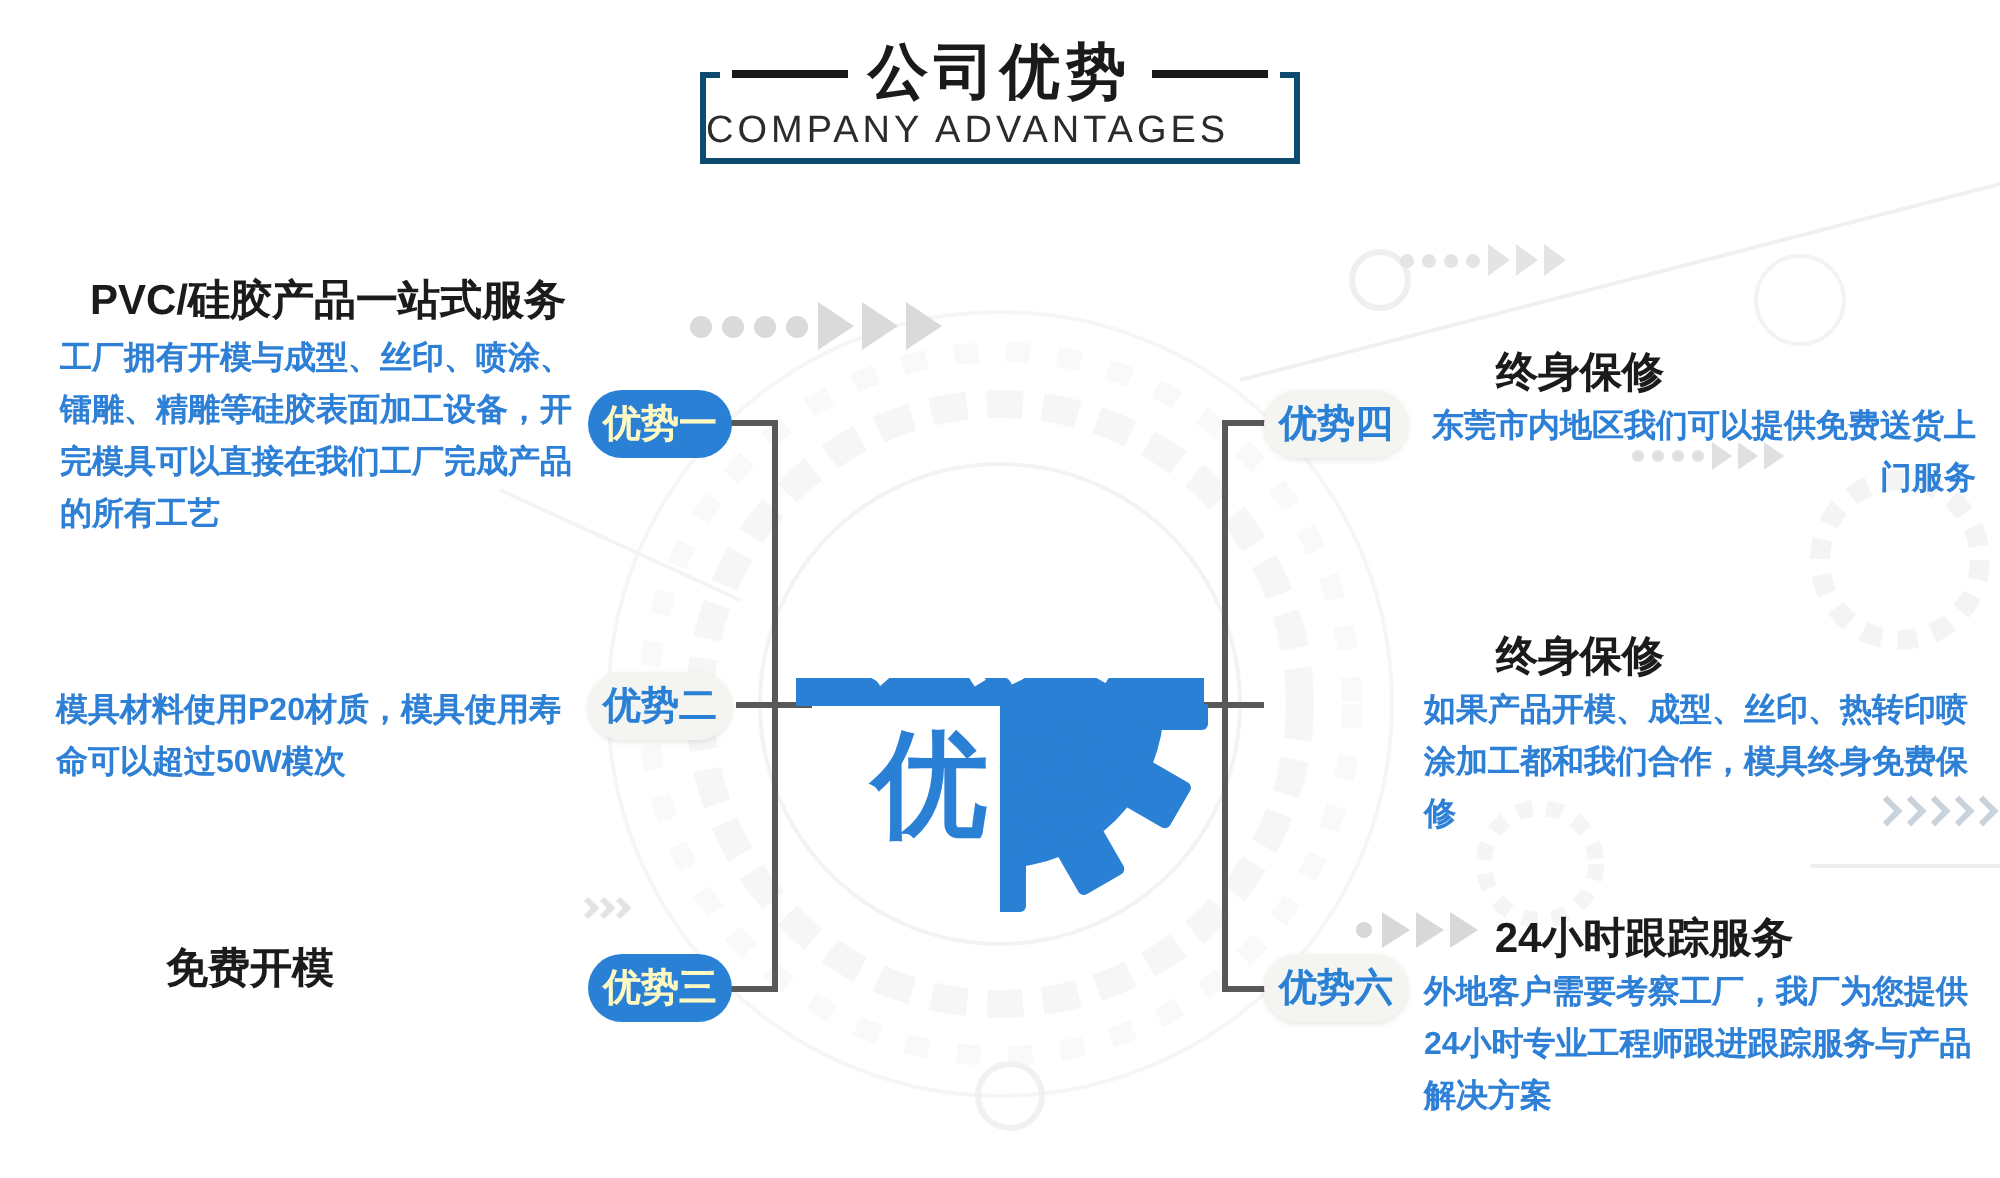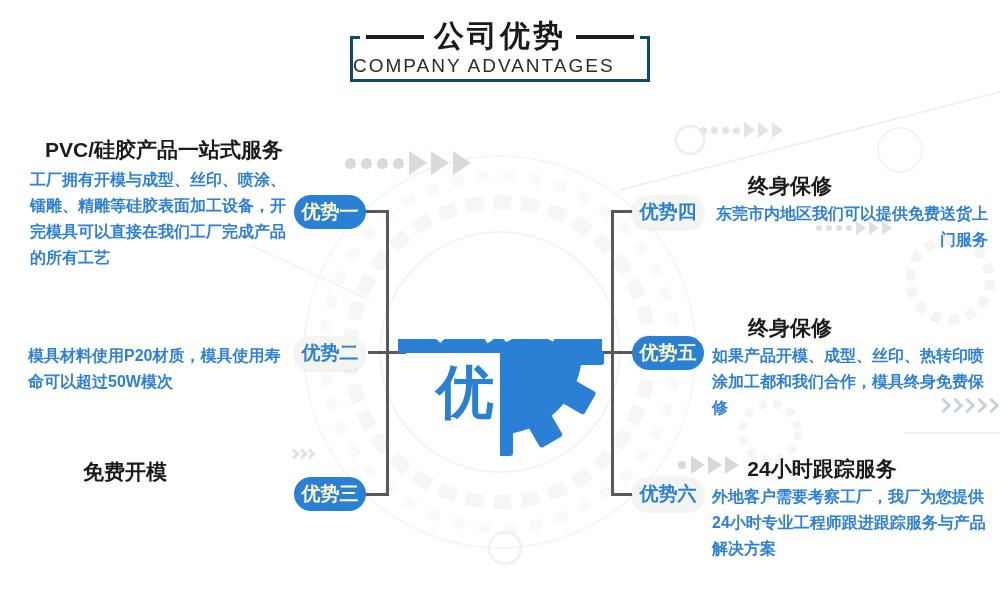--- a/index.html
+++ b/index.html
@@ -134,21 +134,21 @@
     <span class="chev"></span>
       <span class="chev"></span>
       <span class="chev"></span>
   </div>
 
   <div class="sec-head" style="left:30px; top:136px; width:268px;">PVC/硅胶产品一站式服务</div>
   <div class="sec-body" style="left:30px; top:167px; width:270px;">工厂拥有开模与成型、丝印、喷涂、镭雕、精雕等硅胶表面加工设备，开完模具可以直接在我们工厂完成产品的所有工艺</div>
 
   <div class="sec-body" style="left:28px; top:343px; width:266px;">模具材料使用P20材质，模具使用寿命可以超过50W模次</div>
 
-  <div class="sec-head" style="left:30px; top:458px; width:190px;">免费开模</div>
+  <div class="sec-head" style="left:30px; top:470px; width:190px;">免费开模</div>
 
   <div class="sec-head" style="left:710px; top:172px; width:160px;">终身保修</div>
   <div class="sec-body" style="left:712px; top:201px; width:276px;text-align:right;">东莞市内地区我们可以提供免费送货上门服务</div>
 
   <div class="sec-head" style="left:710px; top:314px; width:160px;">终身保修</div>
   <div class="sec-body" style="left:712px; top:343px; width:282px;">如果产品开模、成型、丝印、热转印喷涂加工都和我们合作，模具终身免费保修</div>
 
   <div class="sec-head" style="left:732px; top:455px; width:180px;">24小时跟踪服务</div>
   <div class="sec-body" style="left:712px; top:484px; width:282px;">外地客户需要考察工厂，我厂为您提供24小时专业工程师跟进跟踪服务与产品解决方案</div>
 
@@ -158,21 +158,20 @@
   <div class="line" style="left:363px; top:493px; width:24px; height:3px;"></div>
   <div class="line" style="left:611px; top:210px; width:3px;  height:286px;"></div>
   <div class="line" style="left:613px; top:210px; width:24px; height:3px;"></div>
   <div class="line" style="left:594px; top:351px; width:38px; height:3px;"></div>
   <div class="line" style="left:613px; top:493px; width:24px; height:3px;"></div>
 
   <div class="pill pill-blue" style="left:294px; top:195px;">优势一</div>
   <div class="pill pill-blue" style="left:294px; top:477px;">优势三</div>
   <div class="pill pill-light" style="left:294px; top:336px;">优势二</div>
   <div class="pill pill-light" style="left:632px; top:195px;">优势四</div>
-  <div class="pill pill-blue" style="left:632px; top:336px;">优势五</div>
   <div class="pill pill-light" style="left:632px; top:477px;">优势六</div>
 
   <svg class="gear-svg" viewBox="0 0 220 220">
     <defs>
       <g id="gear-shape">
         <circle cx="0" cy="0" r="82"></circle>
         <g>
           <rect x="-13" y="-104" width="26" height="30" rx="3"></rect>
           <rect x="-13" y="-104" width="26" height="30" rx="3" transform="rotate(30)"></rect>
           <rect x="-13" y="-104" width="26" height="30" rx="3" transform="rotate(60)"></rect>

